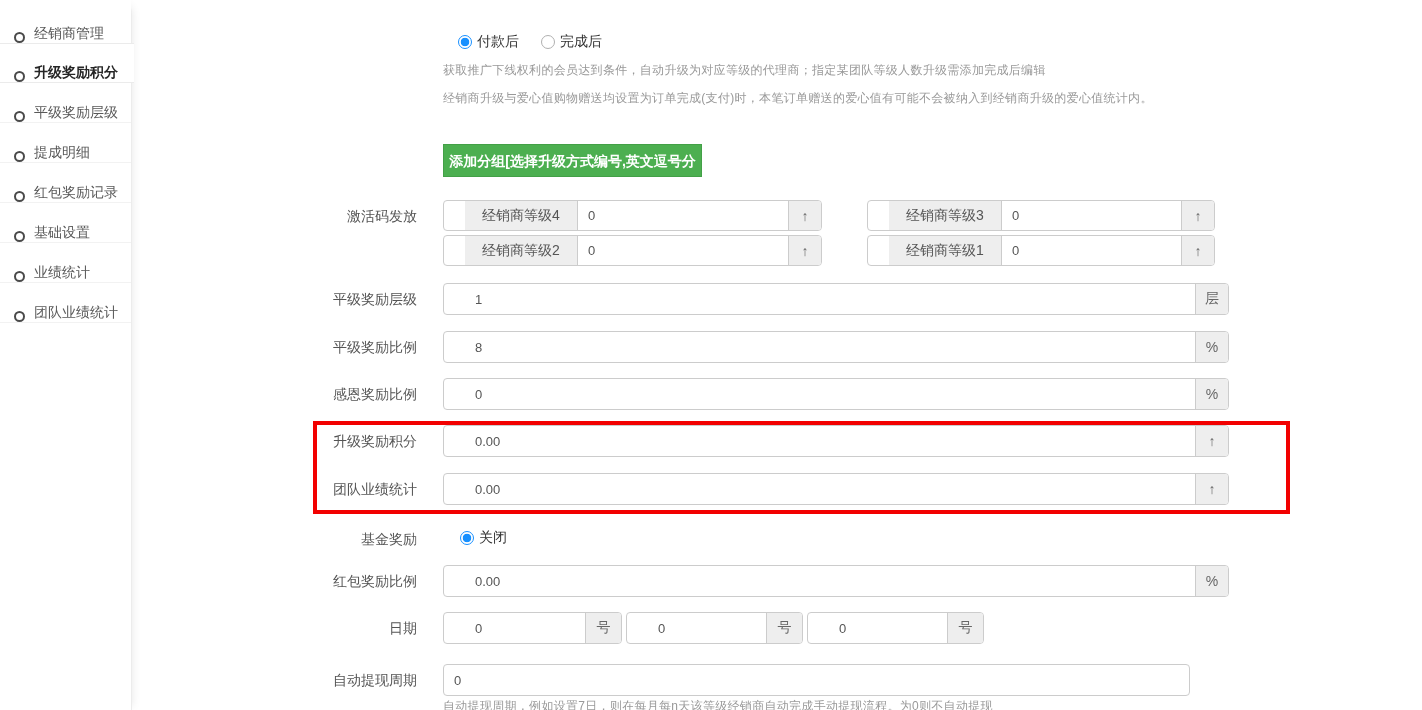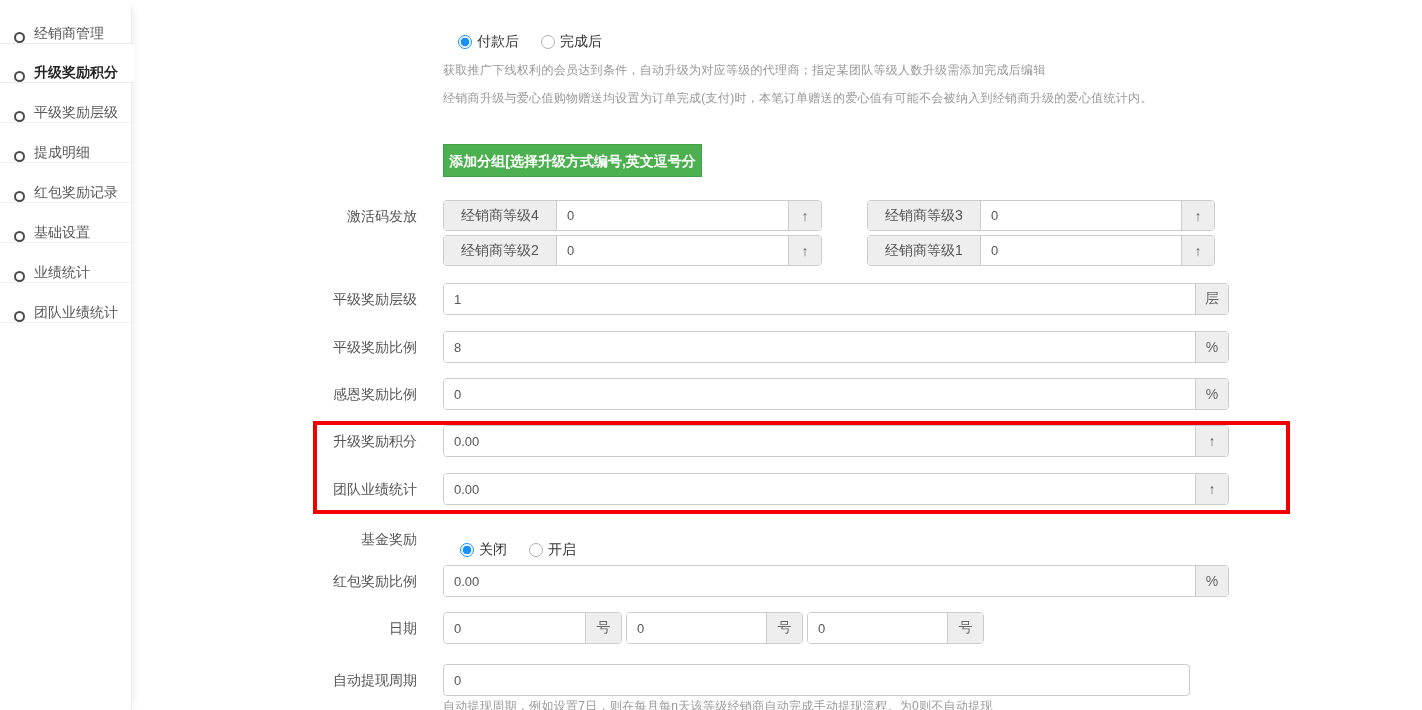--- a/index.html
+++ b/index.html
@@ -32,21 +32,21 @@
   .rb.checked { border:1px solid #1890ff;
     background:radial-gradient(circle at 50% 50%, #1890ff 0 4px, #fff 4.6px); }
 
   .help { font-size:12px; color:#999; letter-spacing:.3px; }
 
   .btn-green { display:inline-block; width:259px; height:33px; line-height:33px;
     text-align:center; background:#4caf50; border:1px solid #43a047; border-radius:0;
     color:#fff; font-size:14px; font-weight:700; cursor:pointer; }
 
   .ig { display:flex; height:32px; border:1px solid #ccc; border-radius:4px;
-    background:#fff; overflow:hidden; }
+    background:#fff; overflow:hidden;padding-left:21px; }
   .ig input { flex:1 1 auto; min-width:0; border:none; outline:none;
     padding:0 10px; font-size:13px; color:#555; background:#fff;
     font-family:inherit; }
   .ig .pre { flex:0 0 113px; background:#eee; border-right:1px solid #ccc;
     display:flex; align-items:center; justify-content:center; font-size:14px; color:#555; }
   .ig .post { flex:0 0 33px; background:#eee; border-left:1px solid #ccc;
     display:flex; align-items:center; justify-content:center; font-size:14px; color:#666; }
   .ig.small { height:31px; }
 
   .plain-input { height:32px; border:1px solid #ccc; border-radius:4px;
@@ -168,21 +168,21 @@
 
   <div class="flabel" style="top:481px;">团队业绩统计</div>
   <div class="abs ig" style="left:311px; top:473px; width:786px;">
     <input value="0.00" style="">
     <span class="post">↑</span>
   </div>
 
   <div class="red-box"></div>
 
   <div class="flabel" style="top:531px;">基金奖励</div>
-  <div class="abs radio-row" style="left:328px; top:541px;">
+  <div class="abs radio-row" style="left:328px; top:529px;flex-direction:column;">
     <label class="radio">
       <span class="rb checked"></span>
       <span>关闭</span>
     </label>
     <label class="radio">
       <span class="rb"></span>
       <span>开启</span>
     </label>
   </div>
 

